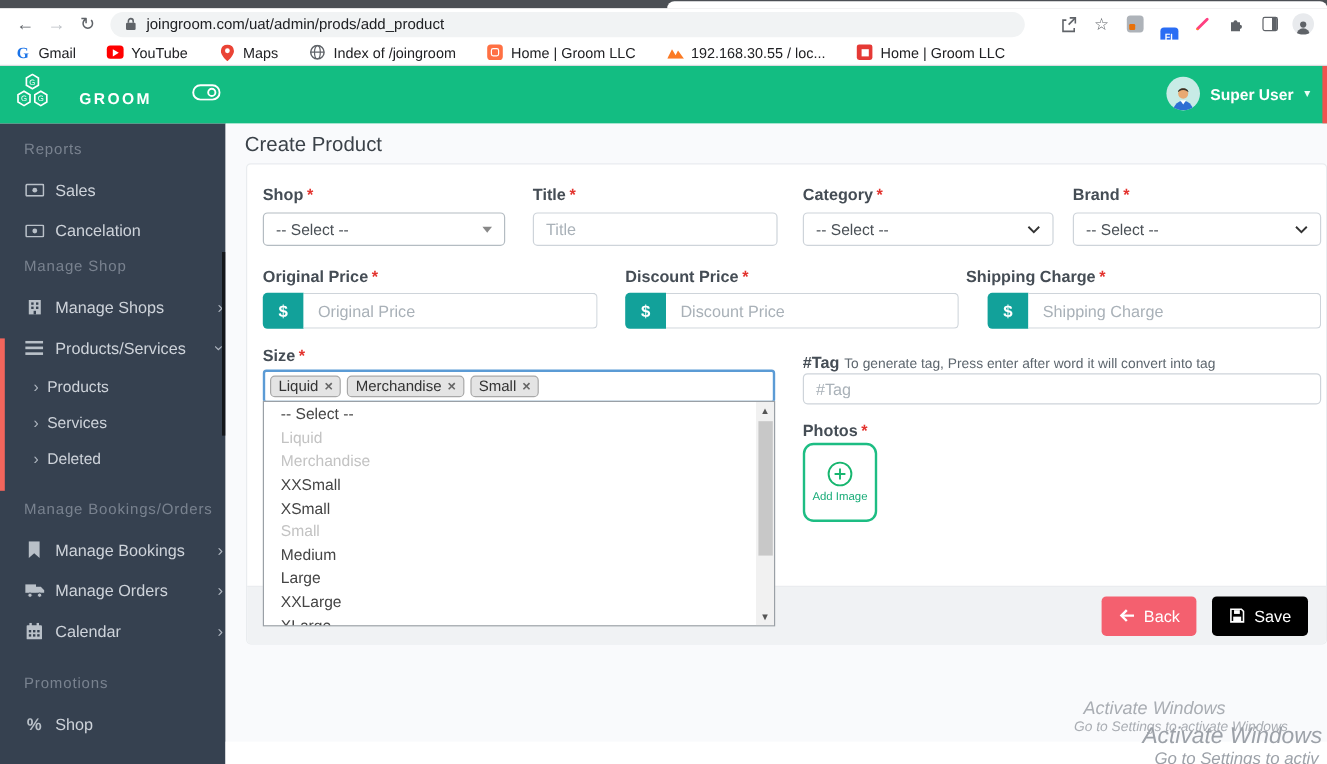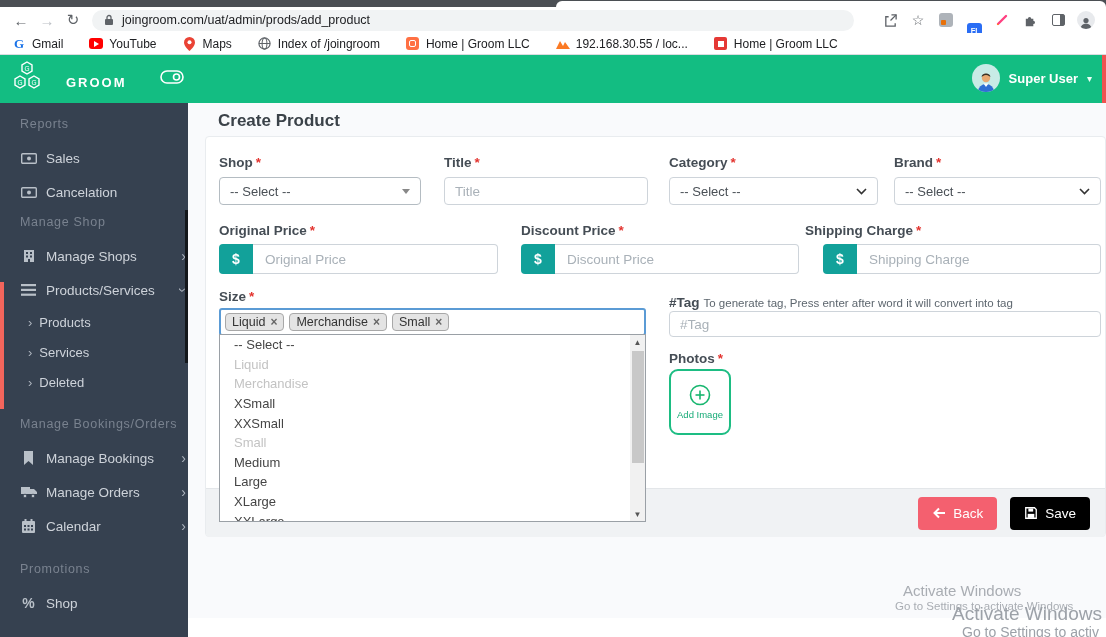--- a/index.html
+++ b/index.html
@@ -56,21 +56,21 @@
   .sb-chev { position:absolute; right:18px; color:#aeb5bf; font-size:14px; line-height:1; }
   .sb-chev.down { transform:rotate(90deg); }
   .sb-sub { position:absolute; left:0; width:188px; height:24px; display:flex; align-items:center; cursor:pointer; }
   .sb-sub .arr { margin-left:28px; color:#aeb5bf; font-size:13px; }
   .sb-sub .sb-label { margin-left:7px; font-size:13px; }
   .sb-accent { position:absolute; left:0; top:179px; width:4px; height:127px; background:#f3655c; }
   .sb-scroll { position:absolute; right:0; top:107px; width:3px; height:153px; background:#14171b; }
 
   
   .main { position:absolute; left:188px; top:103px; width:918px; height:534px; background:#f9fafc; }
-  .page-title { position:absolute; left:30px; top:8px; font-size:17px; font-weight:bold; color:#3b4249; }
+  .page-title { position:absolute; left:16px; top:8px; font-size:17px; font-weight:normal; color:#3b4249; }
   .card { position:absolute; left:17px; top:33px; width:901px; height:401px; background:#fff; border:1px solid #e9ecef; border-radius:4px; }
   .flabel { position:absolute; font-size:13.5px; font-weight:bold; color:#454d55; }
   .req { color:#e3342f; margin-left:3px; }
   .help { font-weight:normal; font-size:11.5px; color:#5d666e; margin-left:4px; }
 
   .sel2 { position:absolute; height:28px; border:1px solid #b4bcc2; border-radius:4px; background:#fff; display:flex; align-items:center; padding:0 10px; font-size:13px; color:#4a5056; cursor:pointer; }
   .sel2 .caret { margin-left:auto; width:0; height:0; border-left:4px solid transparent; border-right:4px solid transparent; border-top:5px solid #888; }
   .nsel { position:absolute; height:28px; border:1px solid #ced4da; border-radius:4px; background:#fff; display:flex; align-items:center; padding:0 10px; font-size:13px; color:#4a5056; cursor:pointer; }
   .nsel svg { margin-left:auto; }
   .tinput { position:absolute; height:28px; border:1px solid #ced4da; border-radius:4px; background:#fff; font-size:13.5px; color:#444; padding:0 10px; outline:none; width:204px; }
@@ -94,21 +94,21 @@
 
   .addimg { position:absolute; left:463px; top:232px; width:62px; height:66px; border:2px solid #1dbd83; border-radius:9px; display:flex; flex-direction:column; align-items:center; justify-content:center; gap:3px; cursor:pointer; background:#fff; }
   .addimg span { font-size:9.5px; color:#17ab77; }
 
   .cfooter { position:absolute; left:0; top:351px; width:899px; height:49px; background:#f0f2f4; border-top:1px solid #e3e6e9; border-radius:0 0 4px 4px; display:flex; align-items:center; justify-content:flex-end; gap:13px; padding-right:15px; }
   .btn { height:33px; border:none; border-radius:4px; color:#fff; font-size:13.5px; font-family:"Liberation Sans",sans-serif; display:flex; align-items:center; gap:7px; padding:0 14px; cursor:pointer; }
   .btn-back { background:#f4606f; }
   .btn-save { background:#000000; }
 
   .whiteband { position:absolute; left:0; top:515px; width:918px; height:19px; background:#fff; }
-  .wm { position:absolute; color:#a9adb3; }
+  .wm { position:absolute; color:#a9adb3;font-style:italic; }
   .wm1 { left:715px; top:479px; font-size:15px; }
   .wm2 { left:707px; top:497px; font-size:11.5px; }
   .wm3 { left:764px; top:500px; font-size:19px; color:#9ca1a8; }
   .wm4 { left:774px; top:521px; font-size:14px; color:#9ca1a8; }
 </style>
 </head>
 <body>
 
 <div class="tabstrip">
   <div class="activetab"></div>
@@ -475,27 +475,27 @@
             <rect x="4.2" y="9" width="7.6" height="4.6" fill="#fff"></rect>
           </svg>
         <span>Save</span>
       </button>
     </div>
 
     <div class="dd">
       <div class="dd-opt">-- Select --</div>
       <div class="dd-opt dis">Liquid</div>
       <div class="dd-opt dis">Merchandise</div>
+      <div class="dd-opt">XXSmall</div>
       <div class="dd-opt">XSmall</div>
-      <div class="dd-opt">XXSmall</div>
       <div class="dd-opt dis">Small</div>
       <div class="dd-opt">Medium</div>
       <div class="dd-opt">Large</div>
+      <div class="dd-opt">XXLarge</div>
       <div class="dd-opt">XLarge</div>
-      <div class="dd-opt">XXLarge</div>
       <div class="dd-scroll">
         <span class="dd-arrow" style="top:0">▲</span>
         <span class="dd-thumb"></span>
         <span class="dd-arrow" style="bottom:0">▼</span>
       </div>
     </div>
   </div>
 
   <div class="whiteband"></div>
   <div class="wm wm1">Activate Windows</div>

